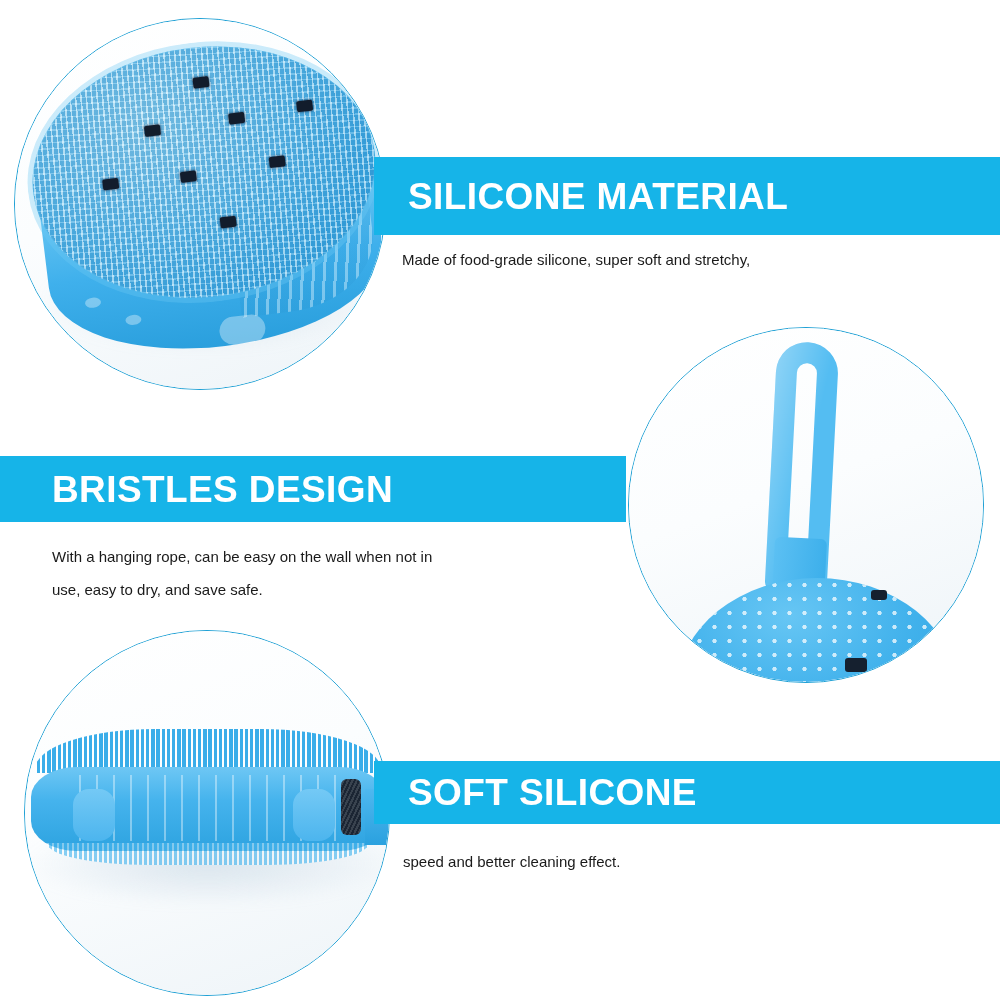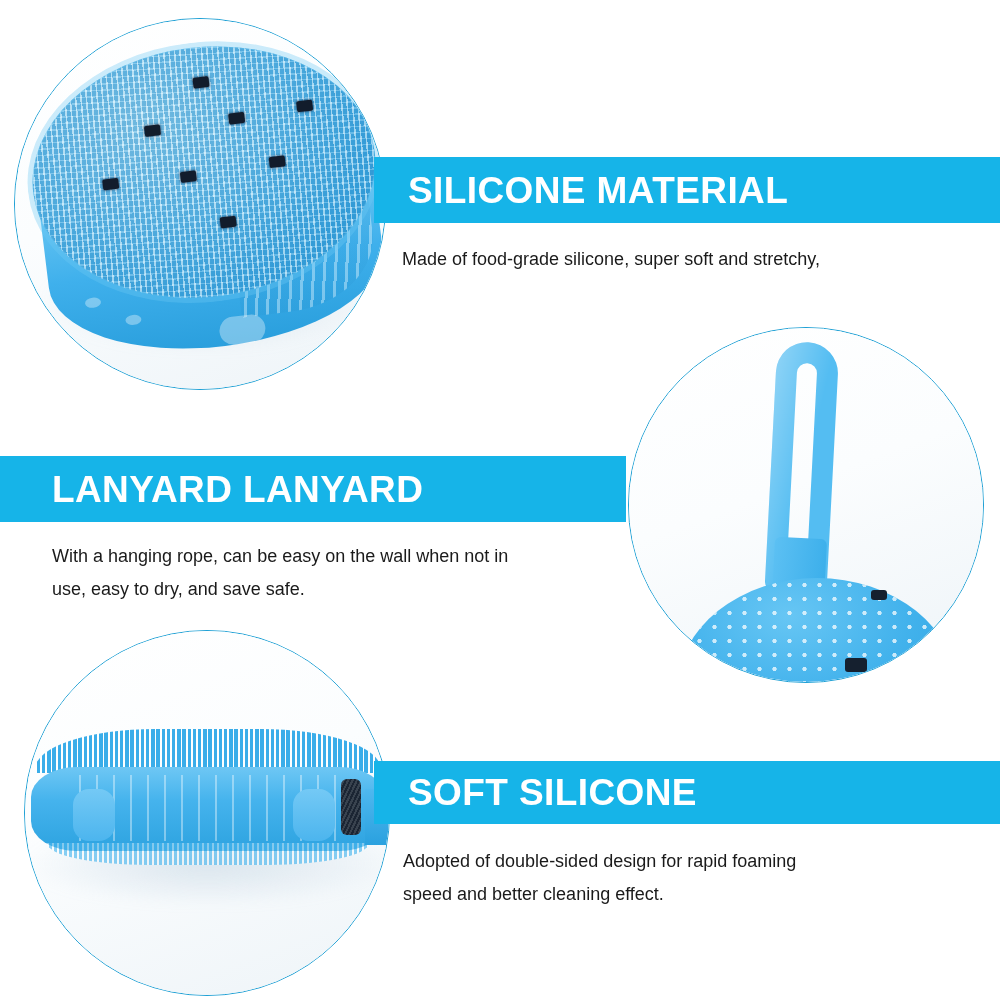--- a/index.html
+++ b/index.html
@@ -27,32 +27,32 @@
     z-index: 3;
   }
   .banner .banner-title {
     color: #ffffff;
     font-size: 37px;
     font-weight: bold;
     letter-spacing: 0.4px;
     line-height: 1;
     white-space: nowrap;
   }
-  .banner-1 { left: 374px; top: 157px;  width: 626px; height: 66px; }
+  .banner-1 { left: 374px; top: 157px;  width: 626px; height: 78px; }
   .banner-1 .banner-title { margin-left: 34px; }
   .banner-2 { left: 0px;   top: 456px;  width: 626px; height: 66px; }
   .banner-2 .banner-title { margin-left: 52px; }
   .banner-3 { left: 374px; top: 761px;  width: 626px; height: 63px; }
   .banner-3 .banner-title { margin-left: 34px; }
 
   
   .desc {
     position: absolute;
     color: #1a1a1a;
-    font-size: 18px;
+    font-size: 15px;
     line-height: 33px;
     z-index: 3;
   }
   .desc-1 { left: 402px; top: 243px; width: 520px; }
   .desc-2 { left: 52px;  top: 540px; width: 540px; }
   .desc-3 { left: 403px; top: 845px; width: 520px; }
   .desc p { margin: 0; }
 
   
   .photo {
@@ -288,21 +288,21 @@
     <div class="p2-loop"></div>
     <div class="p2-stem"></div>
     <div class="p2-pad">
       <div class="p2-dots"></div>
     </div>
     <div class="p2-darkbit" style="left:242px; top:262px; width:16px; height:10px;"></div>
     <div class="p2-darkbit" style="left:216px; top:330px; width:22px; height:14px;"></div>
   </div>
 
   <div class="banner banner-2">
-    <span class="banner-title">LANYARD LANYARD</span>
+    <span class="banner-title">BRISTLES DESIGN</span>
   </div>
   <div class="desc desc-2">
     <p>With a hanging rope, can be easy on the wall when not in</p>
     <p>use, easy to dry, and save safe.</p>
   </div>
 
   <div class="photo photo-3">
     <div class="scene"></div>
     <div class="p3-shadow"></div>
     <div class="p3-top-bristles"></div>
@@ -313,17 +313,16 @@
     </div>
     <div class="p3-bot-bristles"></div>
     <div class="p3-velcro"></div>
     <div class="p3-tab"></div>
   </div>
 
   <div class="banner banner-3">
     <span class="banner-title">SOFT SILICONE</span>
   </div>
   <div class="desc desc-3">
-    <p>Adopted of double-sided design for rapid foaming</p>
     <p>speed and better cleaning effect.</p>
   </div>
 
 </div>
 
 </body></html>

